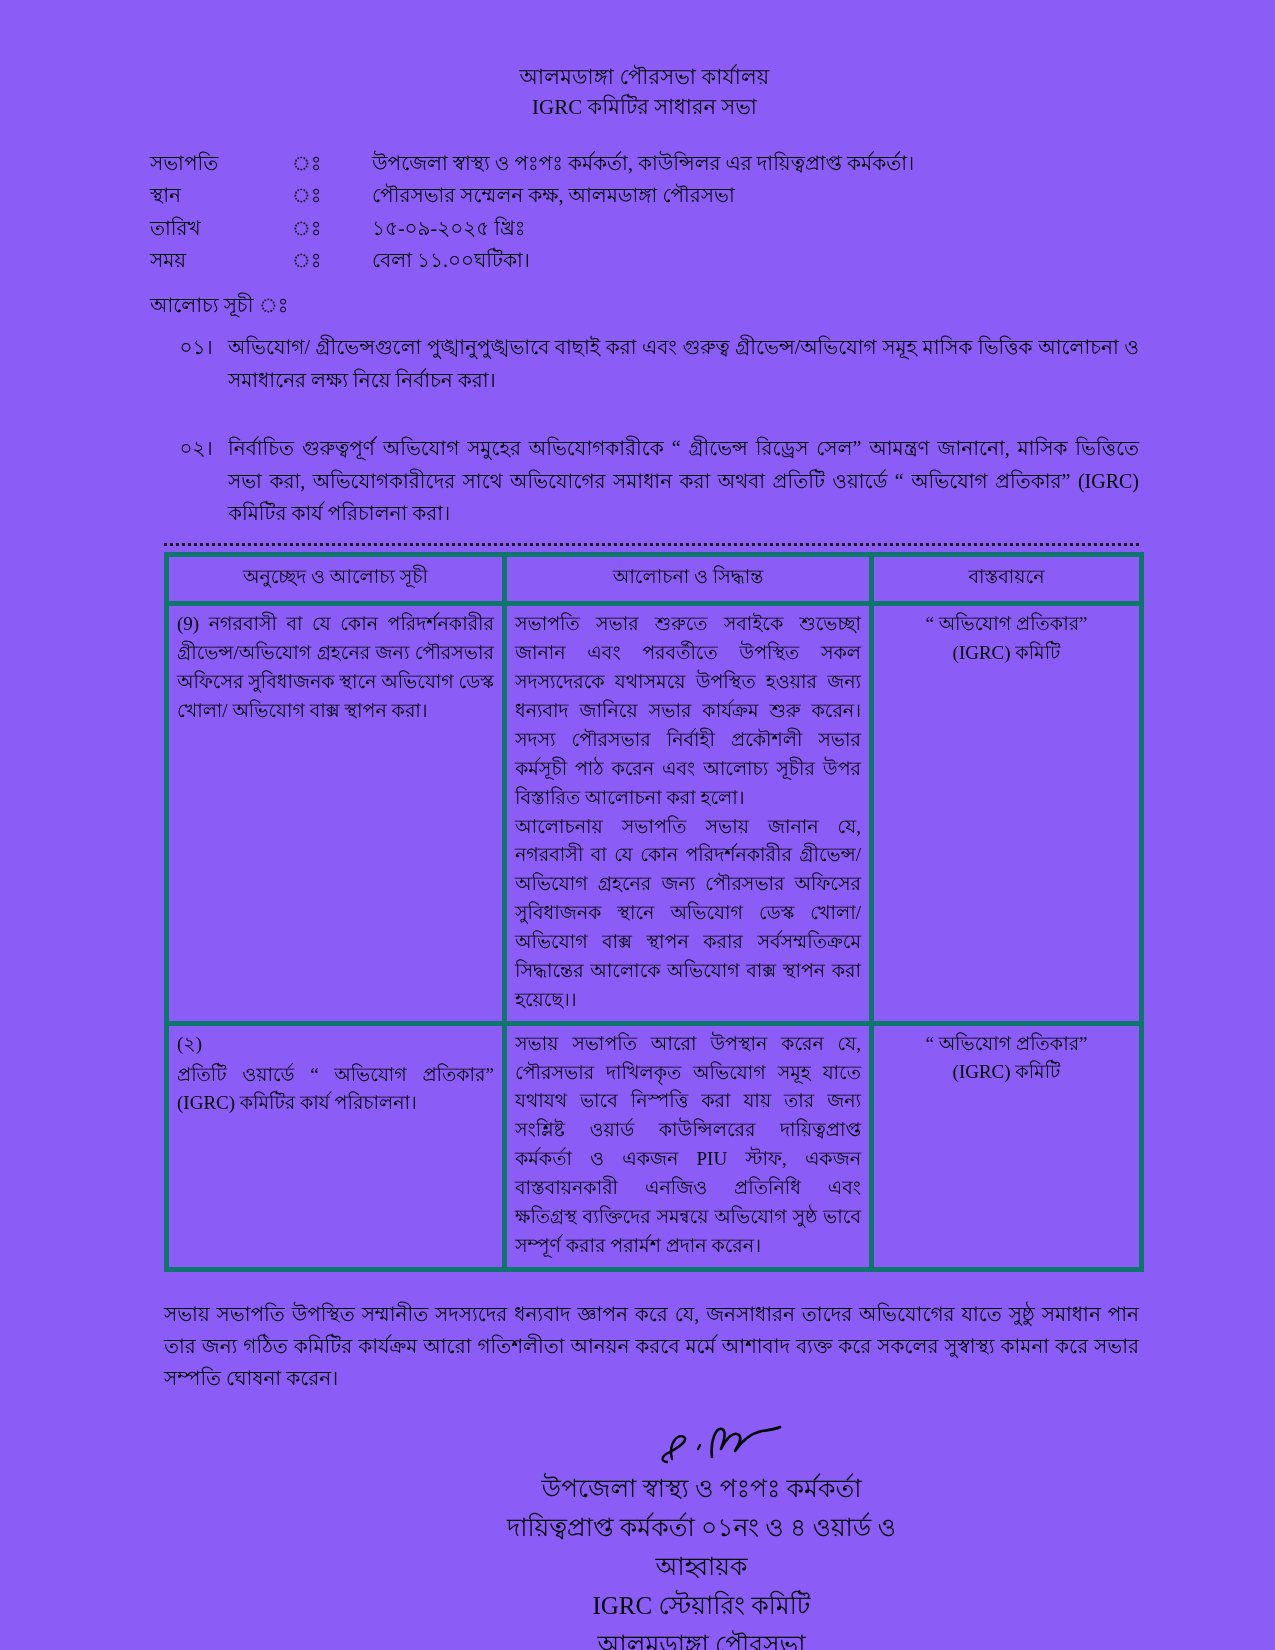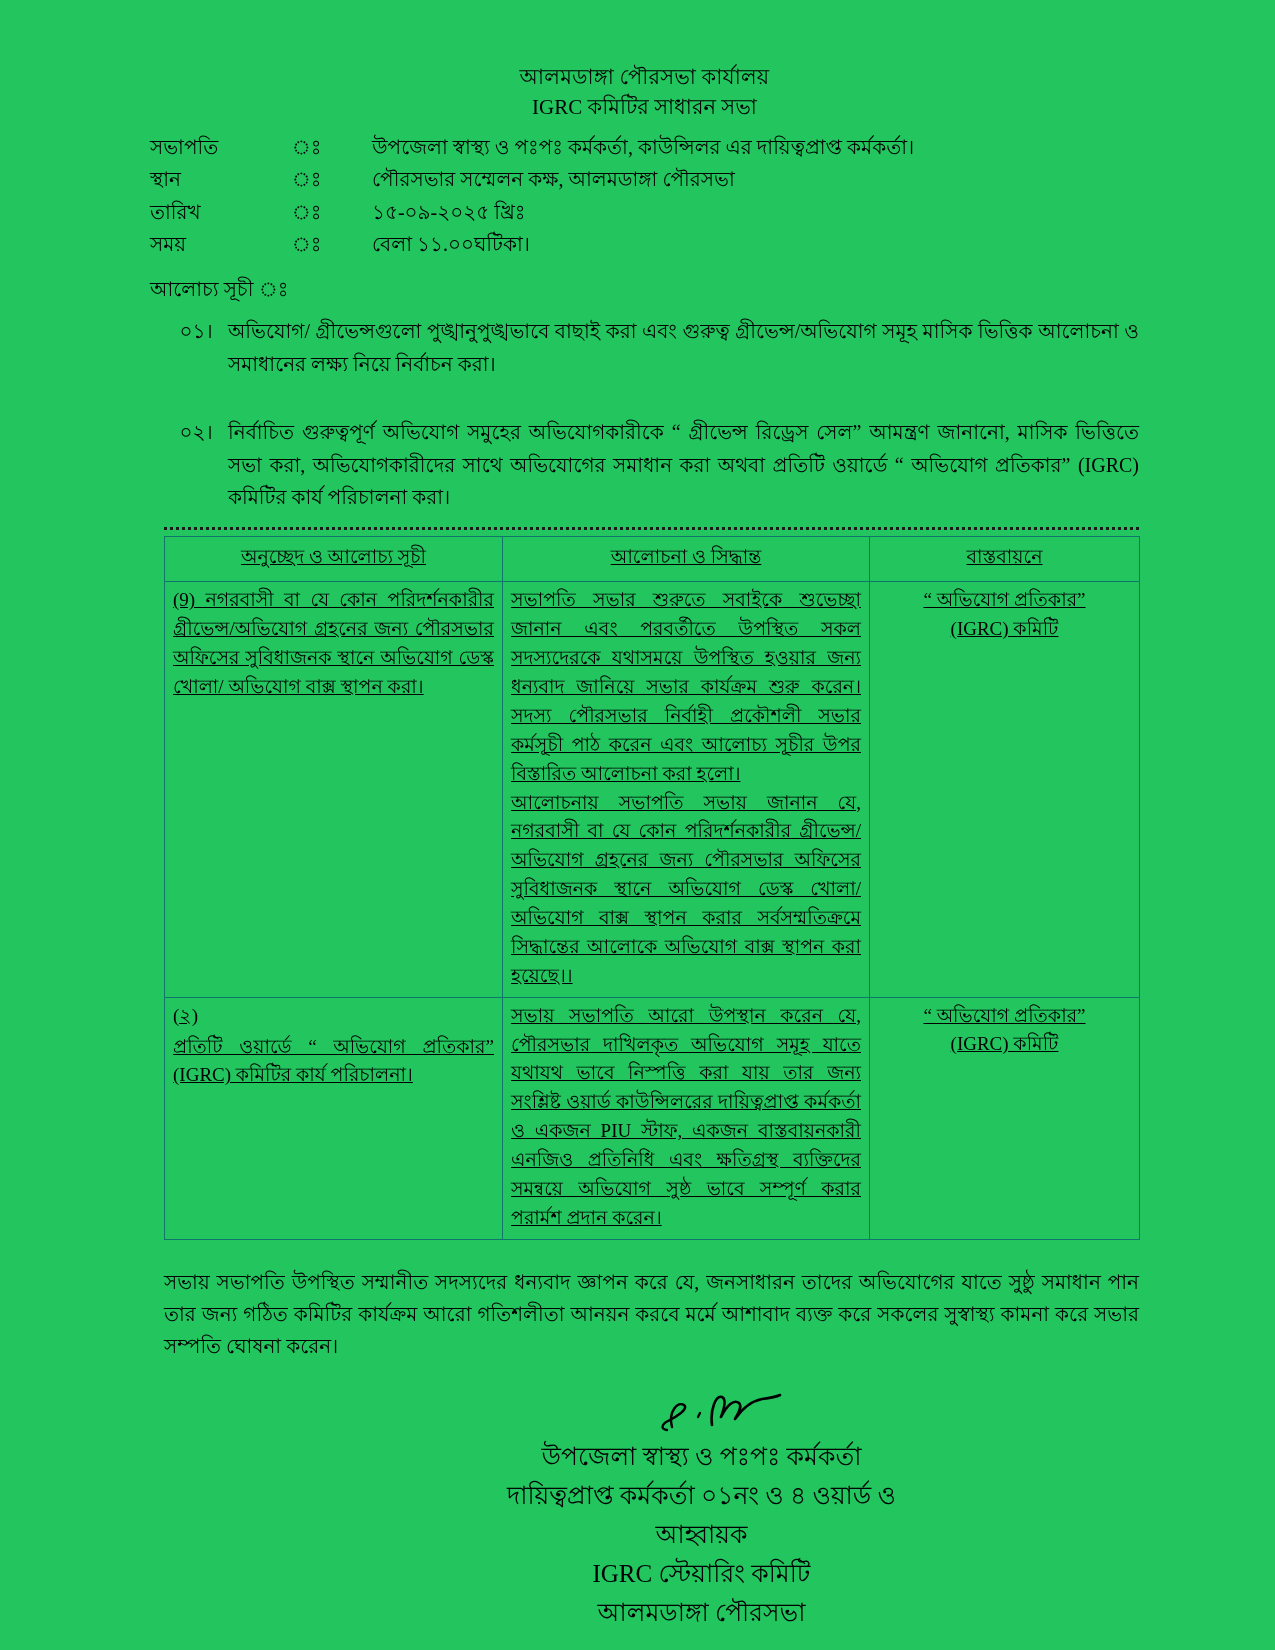--- a/index.html
+++ b/index.html
@@ -10,42 +10,42 @@
   }
   body {
     font-family: "Liberation Serif", "DejaVu Serif", serif;
     color: #000000;
   }
   .page {
     position: relative;
     width: 1275px;
     height: 1650px;
     margin: 0 auto;
-    background: #22c55e;
+    background: #8b5cf6;
     box-sizing: border-box;
     padding: 62px 136px 40px 150px;
     overflow: hidden;
   }
 
   
   .doc-header {
     text-align: center;
     line-height: 1.45;
   }
   .doc-header .hline {
     font-size: 21px;
     letter-spacing: .2px;
   }
   .doc-header .hline-3 {
     font-size: 21px;
   }
 
   
   .meta-block {
-    margin-top: 8px;
+    margin-top: 24px;
   }
   .meta-row {
     display: flex;
     align-items: baseline;
     font-size: 20px;
     line-height: 1.62;
     white-space: nowrap;
   }
   .meta-label {
     width: 142px;
@@ -102,24 +102,23 @@
 
   
   table.minutes {
     border-collapse: collapse;
     width: 975px;
     margin-left: 14px;
     table-layout: fixed;
   }
   table.minutes th,
   table.minutes td {
-    border: 1px solid #0f766e;
+    border: 5px solid #0f766e;
     vertical-align: top;
     padding: 4px 8px 6px 8px;
-    text-decoration: underline;
   }
   table.minutes th {
     text-align: center;
     font-weight: normal;
     font-size: 19px;
     padding: 5px 6px 7px 6px;
   }
   table.minutes td {
     font-size: 19px;
     line-height: 1.52;

